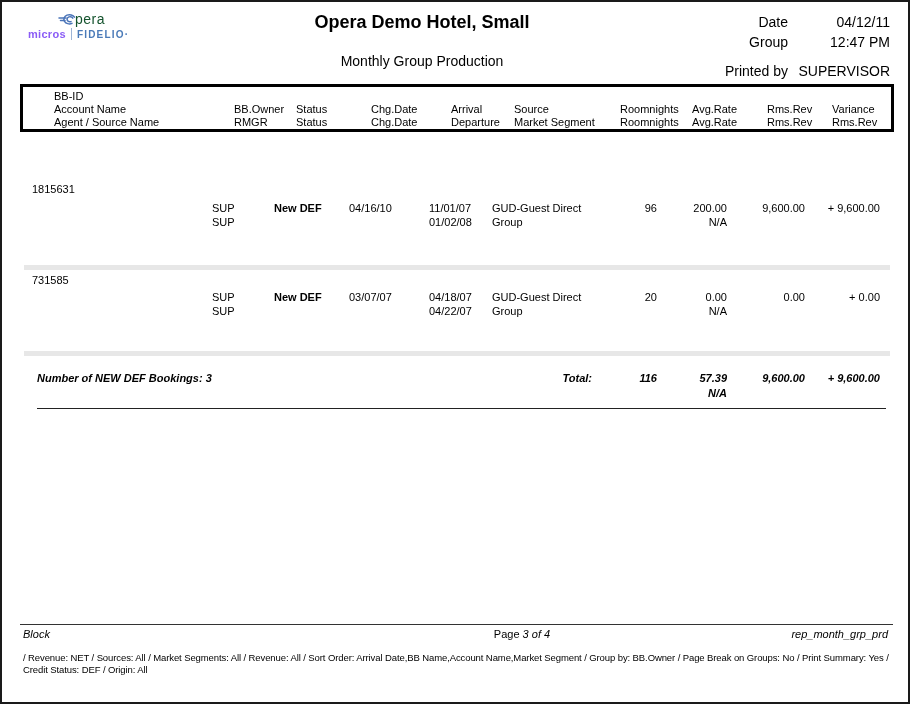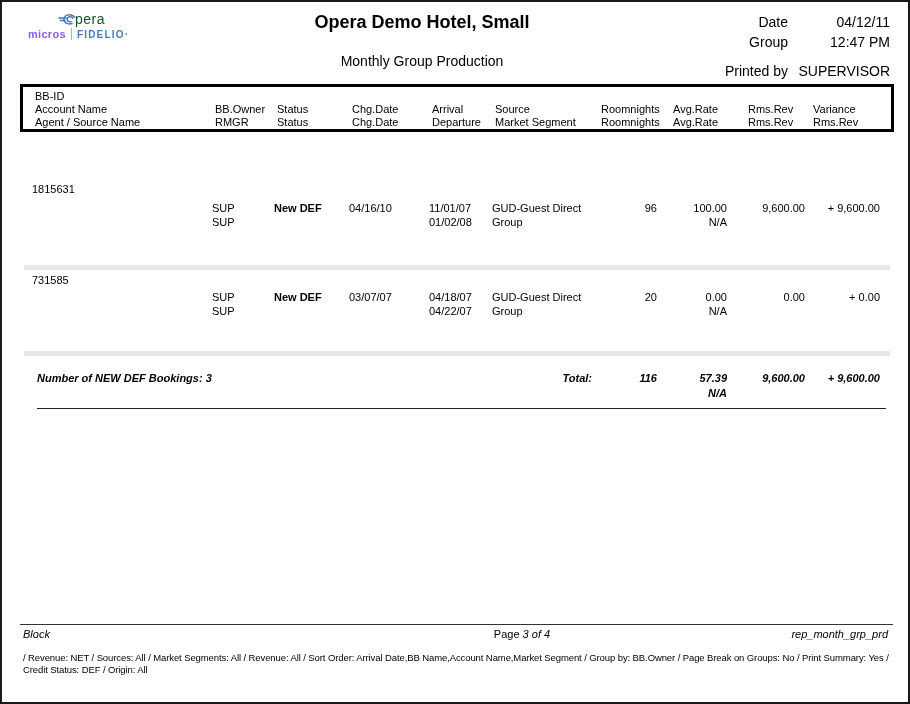--- a/index.html
+++ b/index.html
@@ -21,21 +21,21 @@
   .title{font-size:18px;font-weight:bold;}
   .subtitle{font-size:14px;margin-top:20px;}
   
   .meta{position:absolute;top:12px;left:680px;width:208px;font-size:14px;}
   .meta-grid{display:grid;grid-template-columns:106px 102px;row-gap:4px;}
   .meta-grid .lbl{text-align:right;}
   .meta-grid .val{text-align:right;}
   .meta-grid.printed{margin-top:13px;}
   
   .hbox{position:absolute;left:18px;top:82px;width:874px;height:48px;
-    border:3px solid #000;box-sizing:border-box;padding-top:3px;}
+    border:3px solid #000;box-sizing:border-box;padding-top:3px;padding-left:19px;}
   .grid{
     display:grid;grid-template-columns:180px 62px 75px 80px 63px 100px 65px 70px 78px 75px;
     font-size:11px;line-height:13px;
   }
   .hbox .grid{padding-left:12px;}
   .row{position:absolute;left:30px;width:848px;}
   .c{white-space:nowrap;}
   .num{text-align:right;}
   .pl6{padding-left:6px;} .pl12{padding-left:13px;} .pl18{padding-left:18px;} .pl5{padding-left:5px;}
   .bold{font-weight:bold;}
@@ -137,21 +137,21 @@
     <div class="c">1815631</div>
   </div>
   <div class="row grid" style="top:200px">
     <div class="c"></div>
     <div class="c">SUP</div>
     <div class="c bold">New DEF</div>
     <div class="c">04/16/10</div>
     <div class="c">11/01/07</div>
     <div class="c">GUD-Guest Direct</div>
     <div class="c num">96</div>
-    <div class="c num">100.00</div>
+    <div class="c num">200.00</div>
     <div class="c num">9,600.00</div>
     <div class="c num">+ 9,600.00</div>
   </div>
   <div class="row grid" style="top:214px">
     <div class="c"></div>
     <div class="c">SUP</div>
     <div class="c"></div>
       <div class="c"></div>
     <div class="c">01/02/08</div>
     <div class="c">Group</div>

